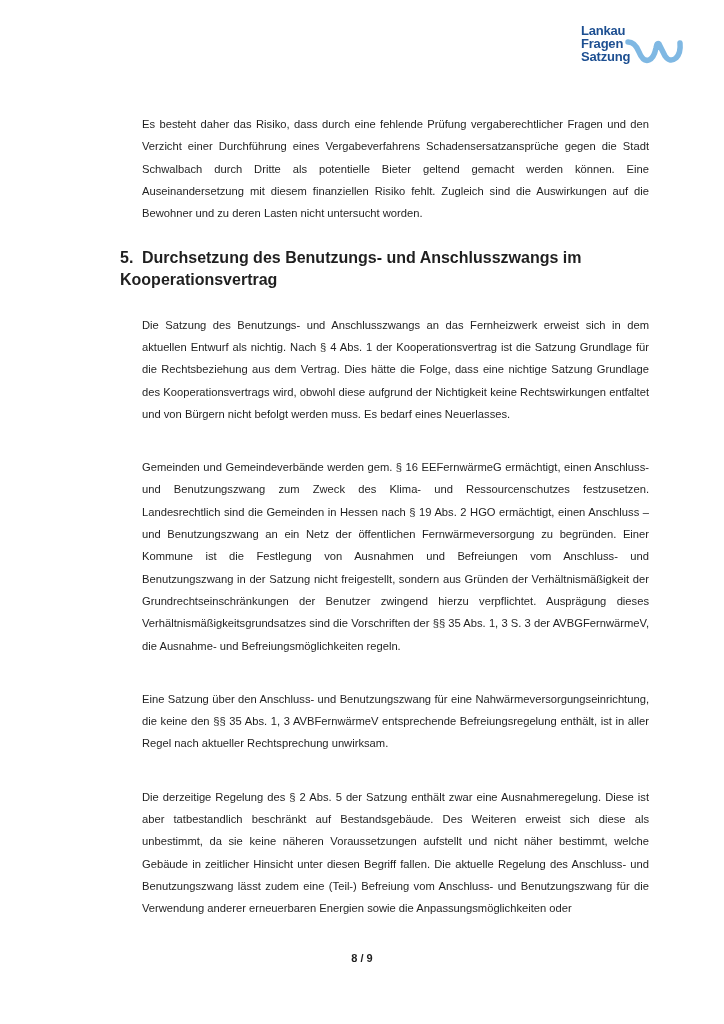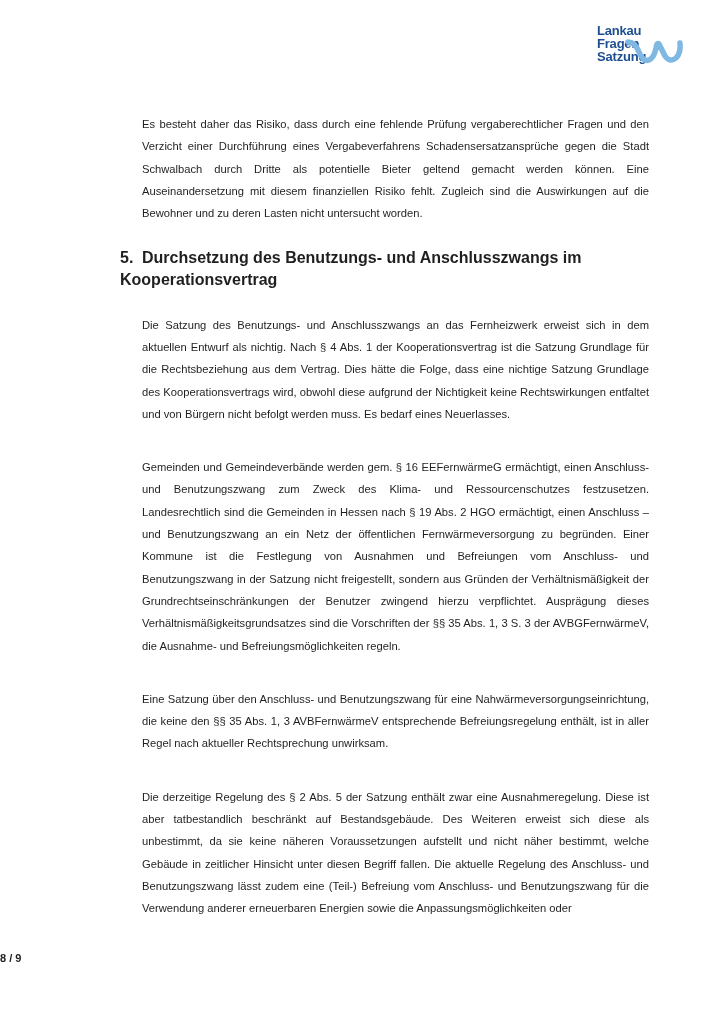--- a/index.html
+++ b/index.html
@@ -17,21 +17,21 @@
     }
     .logo {
       position: absolute;
       left: 581px;
       top: 24px;
       width: 110px;
       height: 44px;
     }
     .logo-text {
       position: absolute;
-      left: 16px;
+      left: 0;
       top: 0;
       font-size: 13px;
       line-height: 13px;
       font-weight: 600;
       color: #1d4f91;
       letter-spacing: -0.2px;
     }
     .logo-text span { display: block; }
     .logo-mark {
       position: absolute;
@@ -62,21 +62,21 @@
     }
     .heading-num {
       display: inline-block;
       width: 22px;
     }
     .page-number {
       position: absolute;
       left: 0;
       width: 724px;
       top: 952px;
-      text-align: left;
+      text-align: center;
       font-size: 11px;
       font-weight: bold;
       color: #1f1f1f;
     }
   </style>
 </head>
 <body>
 
 <div class="logo">
   <div class="logo-text">

